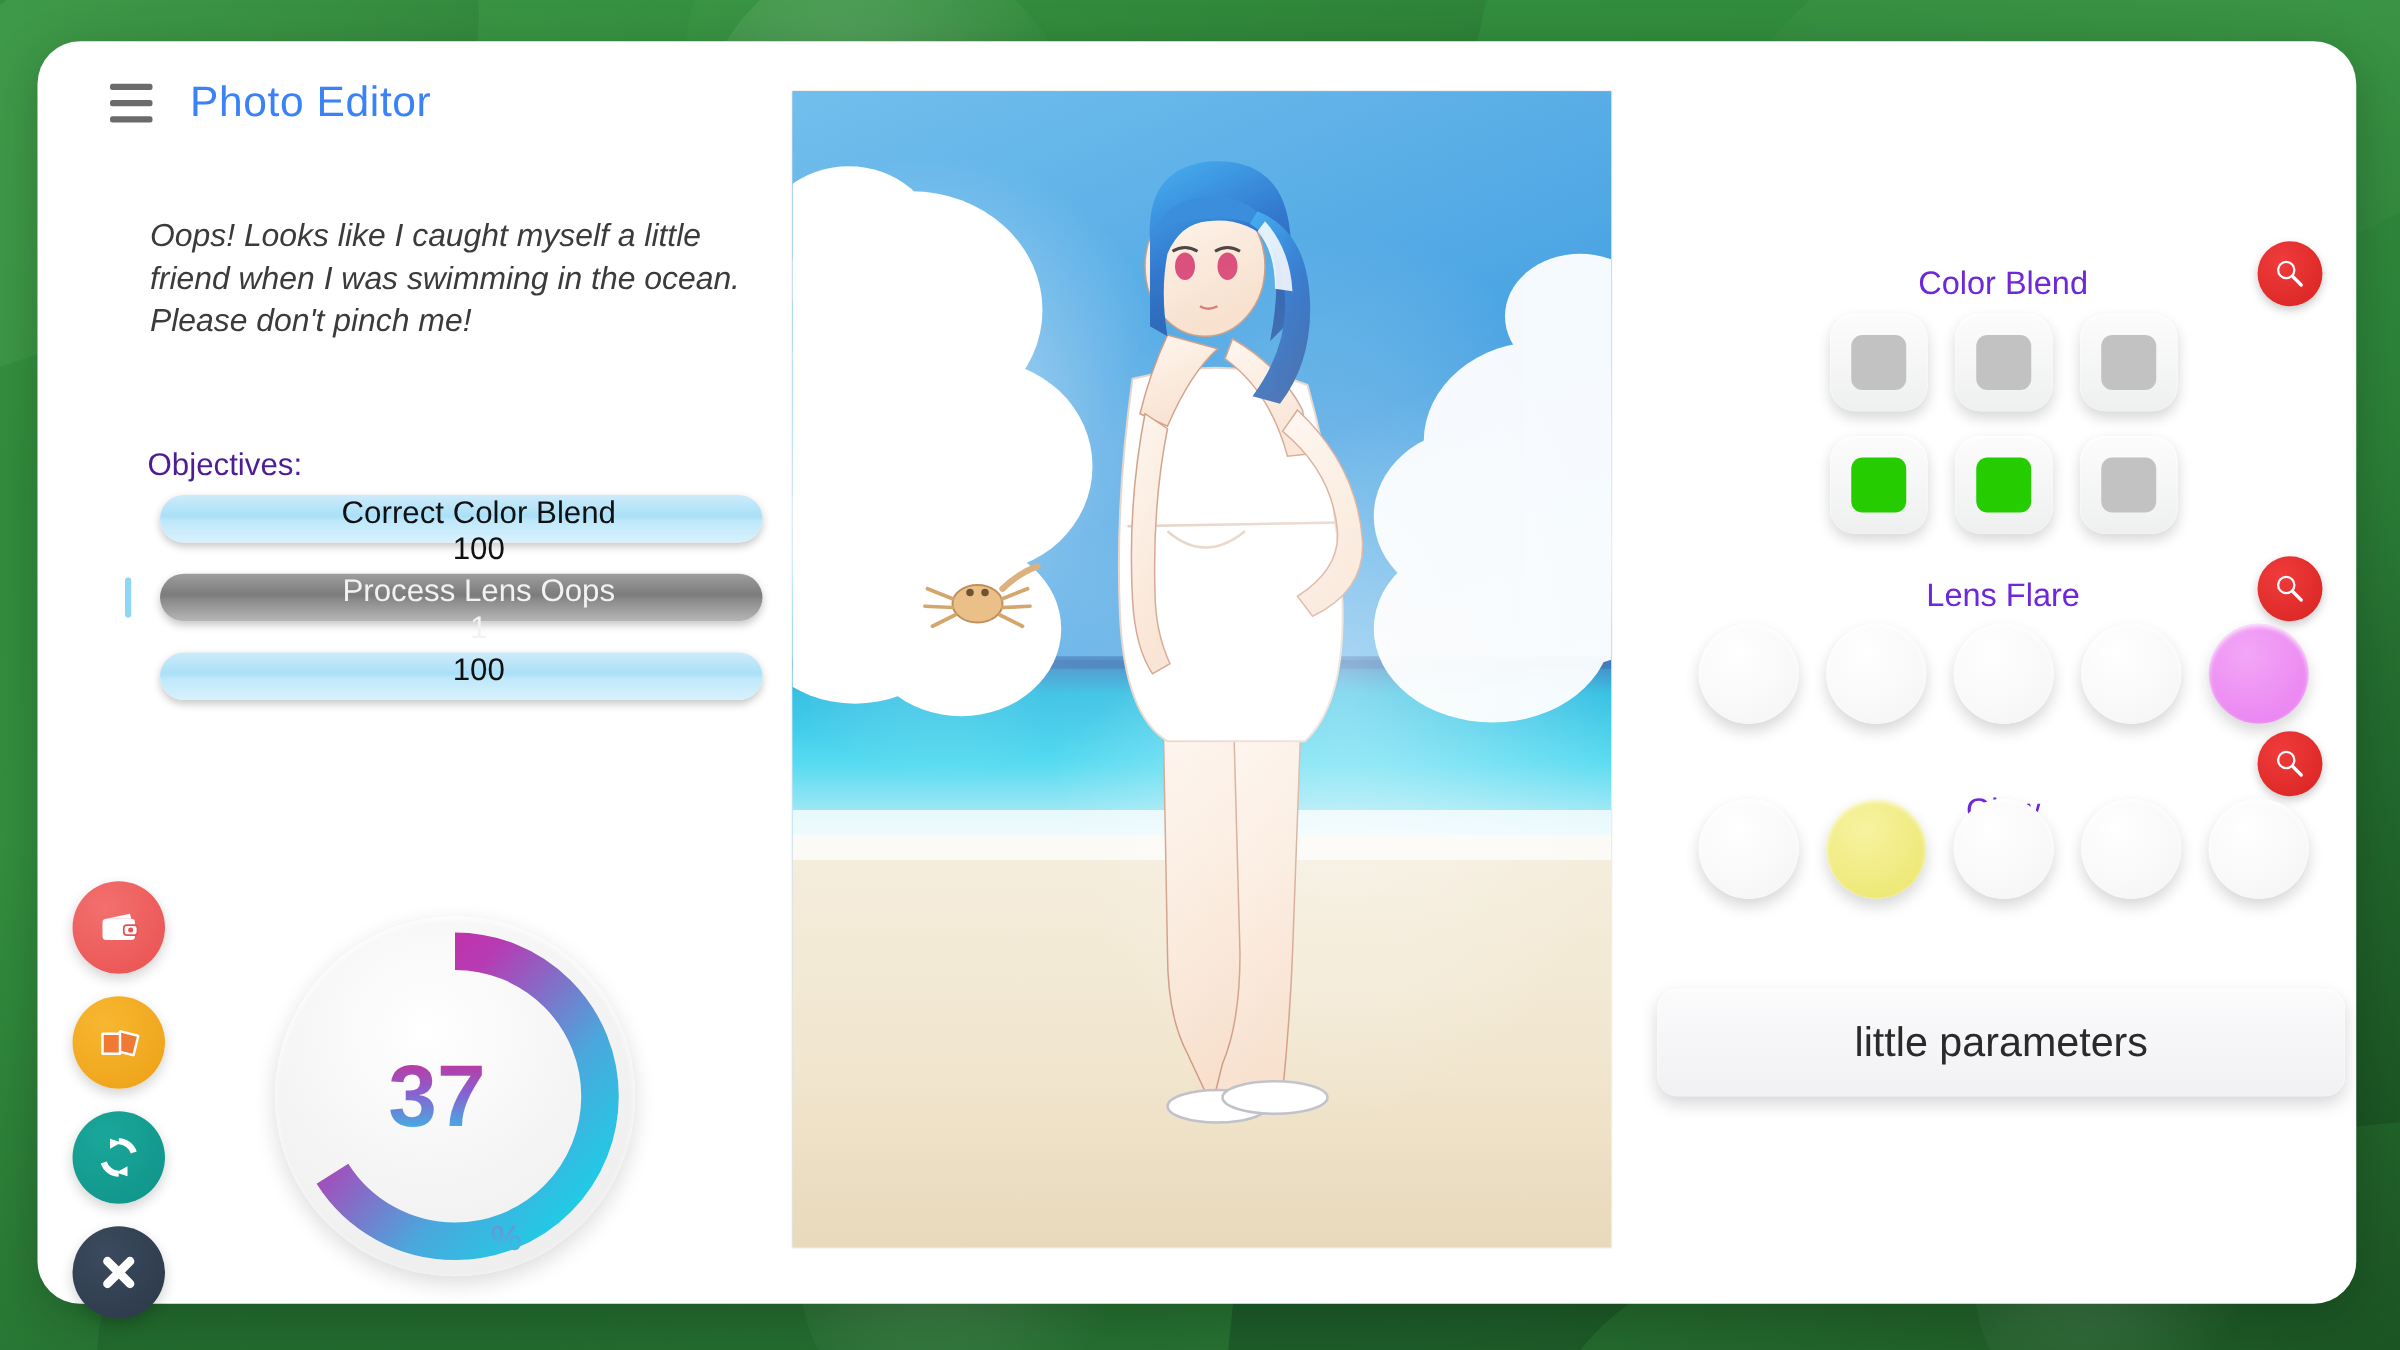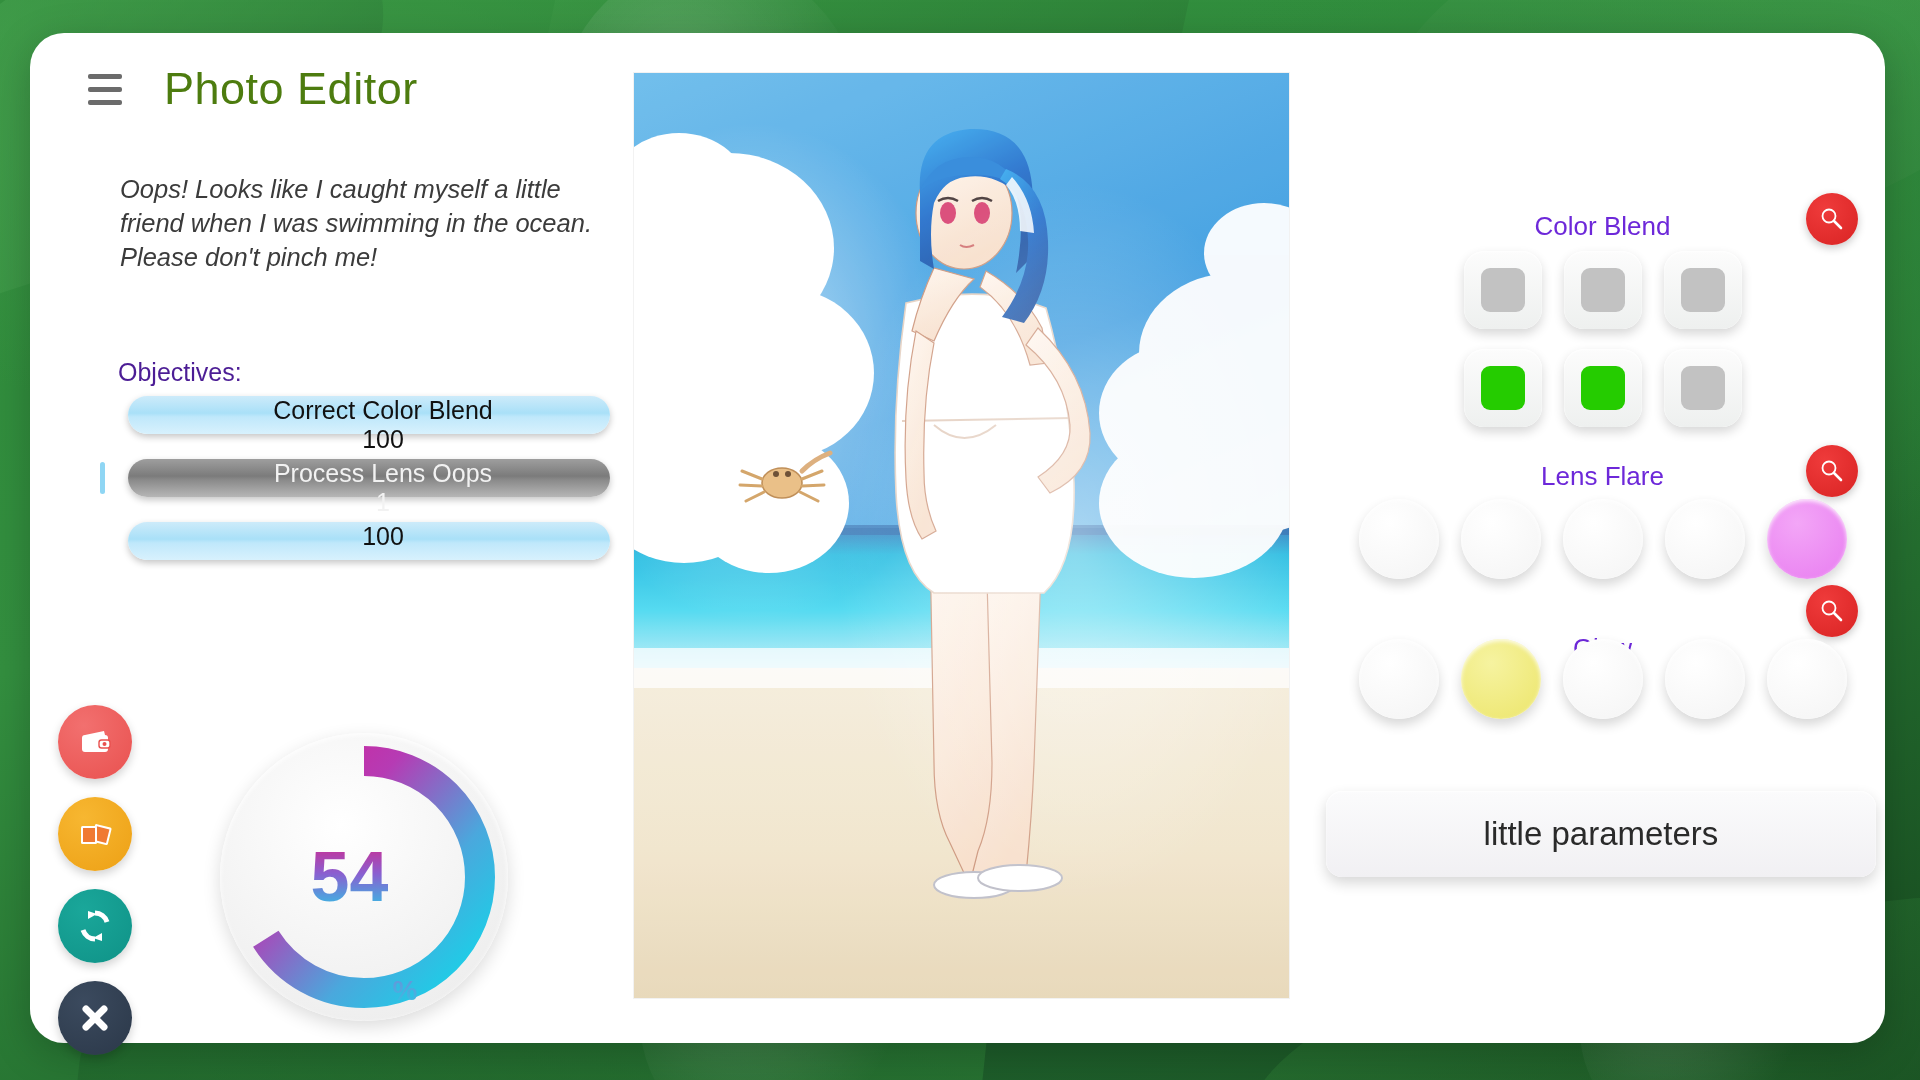--- a/index.html
+++ b/index.html
@@ -66,21 +66,21 @@
     box-shadow: 0 10px 40px rgba(0,0,0,.22);
     overflow: visible;
   }
 
   
   .left-panel { position: absolute; left: 0; top: 0; width: 600px; height: 100%; }
 
   .titlebar { position: absolute; left: 58px; top: 30px; display: flex; align-items: center; gap: 30px;}
   .hamburger { width: 34px; display: flex; flex-direction: column; gap: 8px; cursor: pointer; }
   .hamburger i { display:block; height: 5px; background: #6b6b6b; border-radius: 2px; }
-  .app-title { font-size: 45px; color: #4d7c0f; font-weight: 400; letter-spacing: .5px; margin-left: 12px; }
+  .app-title { font-size: 34px; color: #3b82f6; font-weight: 400; letter-spacing: .5px; }
 
   .flavor {
     position: absolute; left: 90px; top: 140px; width: 480px;
     font-size: 25.5px; line-height: 1.33; font-style: italic; color: #3b3b3b;
   }
 
   .objectives-label {
     position: absolute; left: 88px; top: 325px;
     font-size: 25px; color: #4c1d95;
   }
@@ -284,21 +284,21 @@
           <linearGradient id="pgrad" x1="1" y1="0" x2="0.1" y2="1">
             <stop offset="0%" stop-color="#d61f92"></stop>
             <stop offset="35%" stop-color="#b63bb4"></stop>
             <stop offset="70%" stop-color="#4aa8dd"></stop>
             <stop offset="100%" stop-color="#18d2e8"></stop>
           </linearGradient>
         </defs>
         <circle id="arc" cx="144" cy="144" r="116" fill="none" stroke="url(#pgrad)" stroke-width="30" stroke-linecap="butt" transform="rotate(-90 144 144)" stroke-dasharray="728.849495632832" stroke-dashoffset="247.80882851516287"></circle>
       </svg>
       <div class="progress-text">
-        <span class="pct-num">54</span>
+        <span class="pct-num">37</span>
         <span class="pct-sign">%</span>
       </div>
     </div>
 
     <div class="side-icons">
       <div class="side-btn wallet">
         <svg width="40" height="40" viewBox="0 0 40 40">
           <path d="M10 13 L29 9 L30 13 Z" fill="#fff"></path>
           <rect x="7" y="13" width="26" height="17" rx="3" fill="#fff"></rect>
           <rect x="24" y="18" width="11" height="8" rx="2.5" fill="#fff" stroke="#e9514f" stroke-width="1.4"></rect>

